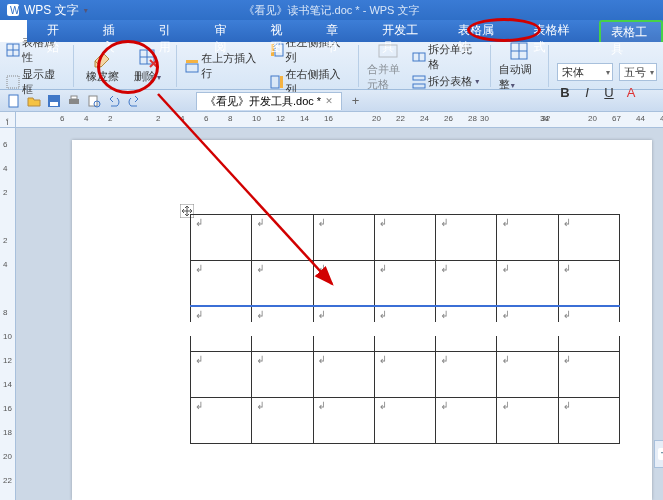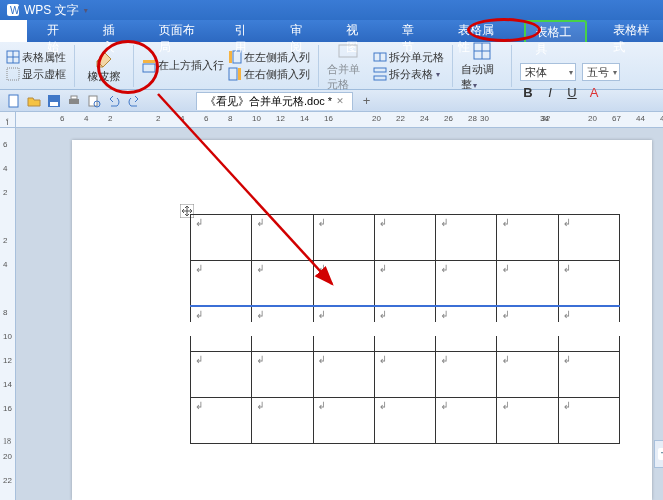--- a/index.html
+++ b/index.html
@@ -71,33 +71,34 @@
 
 <div class="titlebar">
   <div class="app">
     <svg width="14" height="14">
         <rect x="1" y="1" width="12" height="12" rx="2" fill="#fff"></rect>
         <text x="4" y="11" font-size="10" fill="#2f6fc7">W</text>
       </svg>
     <span>WPS 文字</span>
     <span class="caret">▾</span>
   </div>
+  <div class="docname">《看见》读书笔记.doc * - WPS 文字</div>
 </div>
 
 <div class="menubar">
   <div class="menutab">开始</div>
   <div class="menutab">插入</div>
-  <div class="menutab">页面布局</div>
   <div class="menutab">引用</div>
   <div class="menutab">审阅</div>
   <div class="menutab">视图</div>
   <div class="menutab">章节</div>
+  <div class="menutab">开发工具</div>
   <div class="menutab">表格属性</div>
+  <div class="menutab">表格样式</div>
   <div class="menutab hl">表格工具</div>
-  <div class="menutab">表格样式</div>
 </div>
 
 <div class="ribbon">
   <div class="rgroup">
     <div class="rbtn-small">
         <span class="ic">
           <svg width="14" height="14">
             <rect x="1" y="1" width="12" height="12" fill="none" stroke="#4178c7"></rect>
             <line x1="1" y1="7" x2="13" y2="7" stroke="#4178c7"></line>
             <line x1="7" y1="1" x2="7" y2="13" stroke="#4178c7"></line>
@@ -116,20 +117,32 @@
   </div>
   <div class="rsep"></div>
   <div class="bigbtn">
     <span class="ic">
         <svg width="22" height="22">
           <path d="M4 14 L12 6 L18 12 L10 20 L4 20 Z" fill="#f3d6a5" stroke="#b58a3e"></path>
           <path d="M4 14 L10 20" stroke="#b58a3e"></path>
         </svg>
       </span>
     <span>橡皮擦</span>
+  </div>
+  <div class="bigbtn">
+    <span class="ic">
+        <svg width="22" height="22">
+          <rect x="3" y="3" width="14" height="14" fill="none" stroke="#4178c7"></rect>
+          <line x1="3" y1="10" x2="17" y2="10" stroke="#4178c7"></line>
+          <line x1="10" y1="3" x2="10" y2="17" stroke="#4178c7"></line>
+          <line x1="13" y1="13" x2="20" y2="20" stroke="#d33" stroke-width="2"></line>
+          <line x1="20" y1="13" x2="13" y2="20" stroke="#d33" stroke-width="2"></line>
+        </svg>
+      </span>
+    <span><span>删除</span><span class="caret">▾</span></span>
   </div>
   <div class="rsep"></div>
   <div class="rgroup">
     <div class="rbtn-small">
         <span class="ic">
           <svg width="14" height="14">
             <rect x="1" y="5" width="12" height="8" fill="none" stroke="#4178c7"></rect>
             <rect x="1" y="1" width="12" height="3" fill="#f5b342"></rect>
           </svg>
         </span>
@@ -247,21 +260,21 @@
         <path d="M6 2L3 5l3 3" fill="none" stroke="#4178c7"></path>
       </svg>
     </span>
   <span class="ic">
       <svg width="14" height="14">
         <path d="M4 4a5 5 0 0 0 0 8h6" fill="none" stroke="#4178c7"></path>
         <path d="M8 2l3 3-3 3" fill="none" stroke="#4178c7"></path>
       </svg>
     </span>
   <div class="tab">
-    <span>《看见》合并单元格.doc *</span>
+    <span>《看见》开发工具.doc *</span>
     <span class="x">✕</span>
   </div>
   <span class="plus">+</span>
 </div>
 
 <div class="workspace">
   <div class="ruler-h">
     <div class="box">ⳕ</div>
     <div class="ticks" id="hticks">
         <span style="left: 44px;">6</span>
@@ -299,21 +312,21 @@
         <span style="top: 60px;">2</span>
         <span style="top: 84px;"></span>
         <span style="top: 108px;">2</span>
         <span style="top: 132px;">4</span>
         <span style="top: 156px;"></span>
         <span style="top: 180px;">8</span>
         <span style="top: 204px;">10</span>
         <span style="top: 228px;">12</span>
         <span style="top: 252px;">14</span>
         <span style="top: 276px;">16</span>
-        <span style="top: 309px; font-family: Liberation Serif, serif;">18</span>
+        <span style="top: 300px;">18</span>
         <span style="top: 324px;">20</span>
         <span style="top: 348px;">22</span>
       </div>
   </div>
 
   <div class="page">
     <div class="corner">
       <svg width="14" height="14">
           <rect x="0" y="0" width="14" height="14" fill="none" stroke="#888"></rect>
           <path d="M7 2v10M2 7h10M7 2l-2 2M7 2l2 2M7 12l-2-2M7 12l2-2M2 7l2-2M2 7l2 2M12 7l-2-2M12 7l-2 2" stroke="#555" fill="none"></path>

